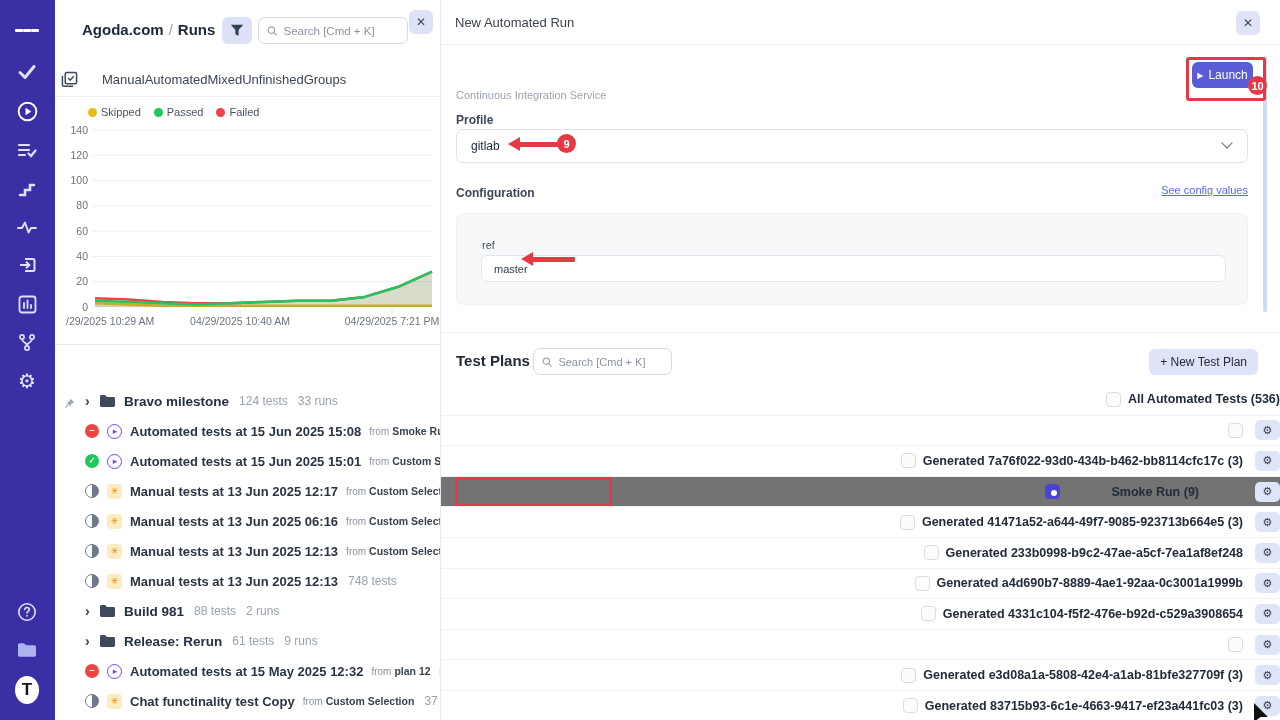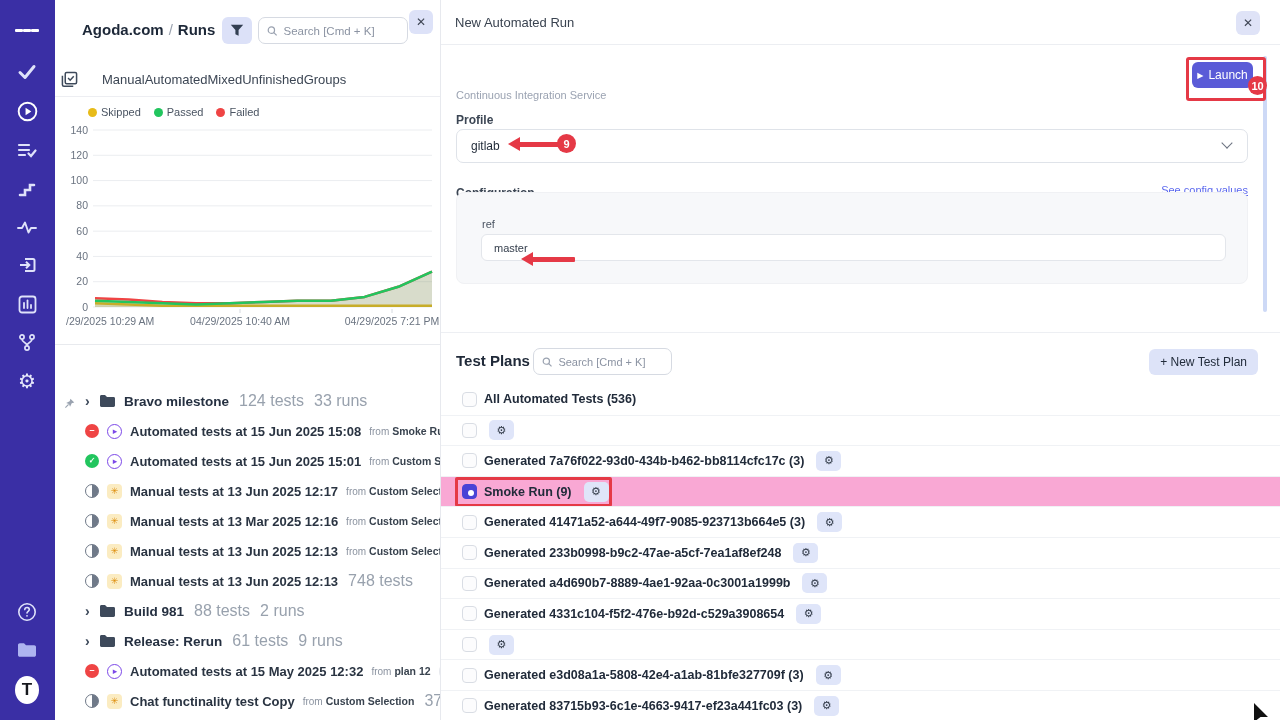--- a/index.html
+++ b/index.html
@@ -42,52 +42,52 @@
   .st::before { color:#fff; font-size:9px; font-weight:700; line-height:1; }
   .st[data-st="failed"] { background:#ef4444; } .st[data-st="failed"]::before { content:"–"; margin-top:-1px; }
   .st[data-st="passed"] { background:#22c55e; } .st[data-st="passed"]::before { content:"✓"; font-size:8px; }
   .st[data-st="partial"] { border:1.5px solid #6f7988; background:linear-gradient(90deg,#ffffff 50%,#6f7988 50%); }
   .kd { width:15px; height:15px; margin-right:8px; flex:none; display:flex; align-items:center; justify-content:center; }
   .kd[data-kind="automated"] { border:1.6px solid #7c48e8; border-radius:50%; }
   .kd[data-kind="automated"]::before { content:"▸"; color:#7c48e8; font-size:9px; line-height:1; margin-left:1px; }
   .kd[data-kind="manual"] { background:#fbecc2; border-radius:4px; }
   .kd[data-kind="manual"]::before { content:"✳"; color:#dd8a06; font-size:9px; line-height:1; }
   .r-title { font-size:13px; font-weight:600; color:#2a3442; white-space:nowrap; }
-  .meta { margin-left:10px; font-size:16px; color:#98a1ad; white-space:nowrap; }
+  .meta { margin-left:10px; font-size:12px; color:#98a1ad; white-space:nowrap; }
   .fromwrap { margin-left:8px; font-size:10px; color:#8b93a0; white-space:nowrap; }
   .fromwrap b { color:#39434f; font-weight:700; margin-left:3px; font-size:10.5px; }
   .badge { margin-left:8px; height:17px; padding:0 8px; border-radius:9px; background:#e7e9ee; display:flex; align-items:center; gap:3px; font-size:10px; color:#3b4553; flex:none; }
 
   
   #modal { position:absolute; left:441px; top:0; width:839px; height:535px; background:#fff; }
   .m-head { position:absolute; left:14px; top:15px; font-size:13px; color:#3a4350; }
   .m-close { position:absolute; left:795px; top:11px; width:24px; height:24px; background:#dfe3f7; border-radius:6px; font-size:12px; color:#3f4655; display:flex; align-items:center; justify-content:center; cursor:pointer; }
   .m-div1 { position:absolute; left:0; top:44px; width:100%; border-top:1px solid #eceef2; }
   .m-title { position:absolute; left:15px; top:55px; font-size:23px; font-weight:700; color:#2b3647; letter-spacing:-0.3px; }
   .m-sub { position:absolute; left:15px; top:89px; font-size:11px; color:#9ba3b2; }
   .launch-btn { position:absolute; left:751px; top:62px; width:61px; height:26px; background:#5a5bd7; border-radius:6px; color:#fff; font-size:12px; display:flex; align-items:center; justify-content:center; gap:5px; cursor:pointer; border:none; font-family:inherit; }
   .launch-btn .tri { font-size:8px; }
   .fld-label { position:absolute; font-size:12px; color:#3c4654;font-weight:bold; }
   .select { position:absolute; left:15px; top:129px; width:792px; height:28px; border:1px solid #dfe3e9; border-radius:7px; background:#fff; display:flex; align-items:center; padding:16px 14px; font-size:12px; color:#1f2937; cursor:pointer; }
   .sel-chev { position:absolute; right:16px; top:9px; width:8px; height:8px; border-right:1.7px solid #6b7280; border-bottom:1.7px solid #6b7280; transform:rotate(45deg); }
   .cfg-link { position:absolute; right:32px; top:184px; font-size:11px; color:#5b68ee; text-decoration:underline; cursor:pointer; }
-  .cfg-box { position:absolute; left:15px; top:192px; width:792px; height:92px; background:#f7f8fa; border:1px solid #f0f1f4; border-radius:8px; }
+  .cfg-box { position:absolute; left:15px; top:213px; width:792px; height:92px; background:#f7f8fa; border:1px solid #f0f1f4; border-radius:8px; }
   .cfg-box .flabel { position:absolute; left:25px; top:25px; font-size:11px; color:#4a5462; }
   .cfg-input { position:absolute; left:24px; top:41px; width:745px; height:27px; background:#fff; border:1px solid #e3e6eb; border-radius:6px; font-size:11px; color:#333d4b; padding:0 12px; font-family:inherit; }
   .m-div2 { position:absolute; left:0; top:332px; width:100%; border-top:1px solid #edeff3; }
   .tp-title { position:absolute; left:15px; top:352px; font-size:15px; font-weight:700; color:#202a39; }
   .tp-search { position:absolute; left:92px; top:348px; width:139px; height:27px; border:1px solid #d6dae2; border-radius:7px; display:flex; align-items:center; gap:6px; padding:0 8px; }
   .tp-search input { border:none; outline:none; width:100%; font-size:11px; font-family:inherit; background:transparent; color:#3c4654; }
   .tp-search input::placeholder { color:#8b93a2; }
   .newplan-btn { position:absolute; right:22px; top:349px; height:26px; padding:0 11px; background:#dde3f8; border:none; border-radius:6px; font-size:12px; color:#222c3b; font-family:inherit; cursor:pointer; }
 
   #plan-list { position:absolute; left:0; top:384px; width:100%; }
-  .plan-row { position:relative; height:30.6px; display:flex; align-items:center; padding-left:21px; cursor:pointer; }
+  .plan-row { position:relative; height:30.6px; display:flex; align-items:center; padding-left:21px; cursor:pointer;justify-content:flex-end; }
   .plan-row + .plan-row { border-top:1px solid #f0f2f5; }
-  .plan-row.hl { background:#f9a8d4; }
+  .plan-row.hl { background:#737373;gap:44px; }
   .cbx { width:15px; height:15px; border:1.5px solid #d9dde4; border-radius:4px; background:#fcfcfd; flex:none; position:relative; }
   .cbx.checked { background:#4a43d6; border-color:#4a43d6; }
   .cbx.checked::after { content:""; position:absolute; left:4.5px; top:4.5px; width:6px; height:6px; border-radius:50%; background:#fff; }
   .p-label { margin-left:7px; font-size:12.5px; font-weight:700; color:#212b3a; white-space:nowrap; }
   .gear-pill { margin-left:12px; width:25px; height:20px; background:#dfe5f9; border-radius:5px; display:flex; align-items:center; justify-content:center; font-size:11px; color:#333c4a; flex:none; cursor:pointer; }
   .row-redbox { position:absolute; left:14px; top:0; width:157px; height:30px; border:3px solid #e53946; border-radius:2px; pointer-events:none; }
 
   
   .scroll-thumb { position:absolute; left:1263px; top:56px; width:4px; height:256px; background:#cdd9f6; border-radius:2px; }
   #mouse-cursor { position:absolute; left:1251px; top:701px; }
@@ -311,21 +311,21 @@
         <span class="r-title">Manual tests at 13 Jun 2025 12:17</span>
 
         <span class="fromwrap"><span>from</span><b>Custom Selection</b></span>
 
       </div>
 
       <div class="run-row">
 
         <span class="st" data-st="partial"></span>
         <span class="kd" data-kind="manual"></span>
-        <span class="r-title">Manual tests at 13 Mar 2025 12:16</span>
+        <span class="r-title">Manual tests at 13 Jun 2025 06:16</span>
 
         <span class="fromwrap"><span>from</span><b>Custom Selection</b></span>
 
       </div>
 
       <div class="run-row">
 
         <span class="st" data-st="partial"></span>
         <span class="kd" data-kind="manual"></span>
         <span class="r-title">Manual tests at 13 Jun 2025 12:13</span>

